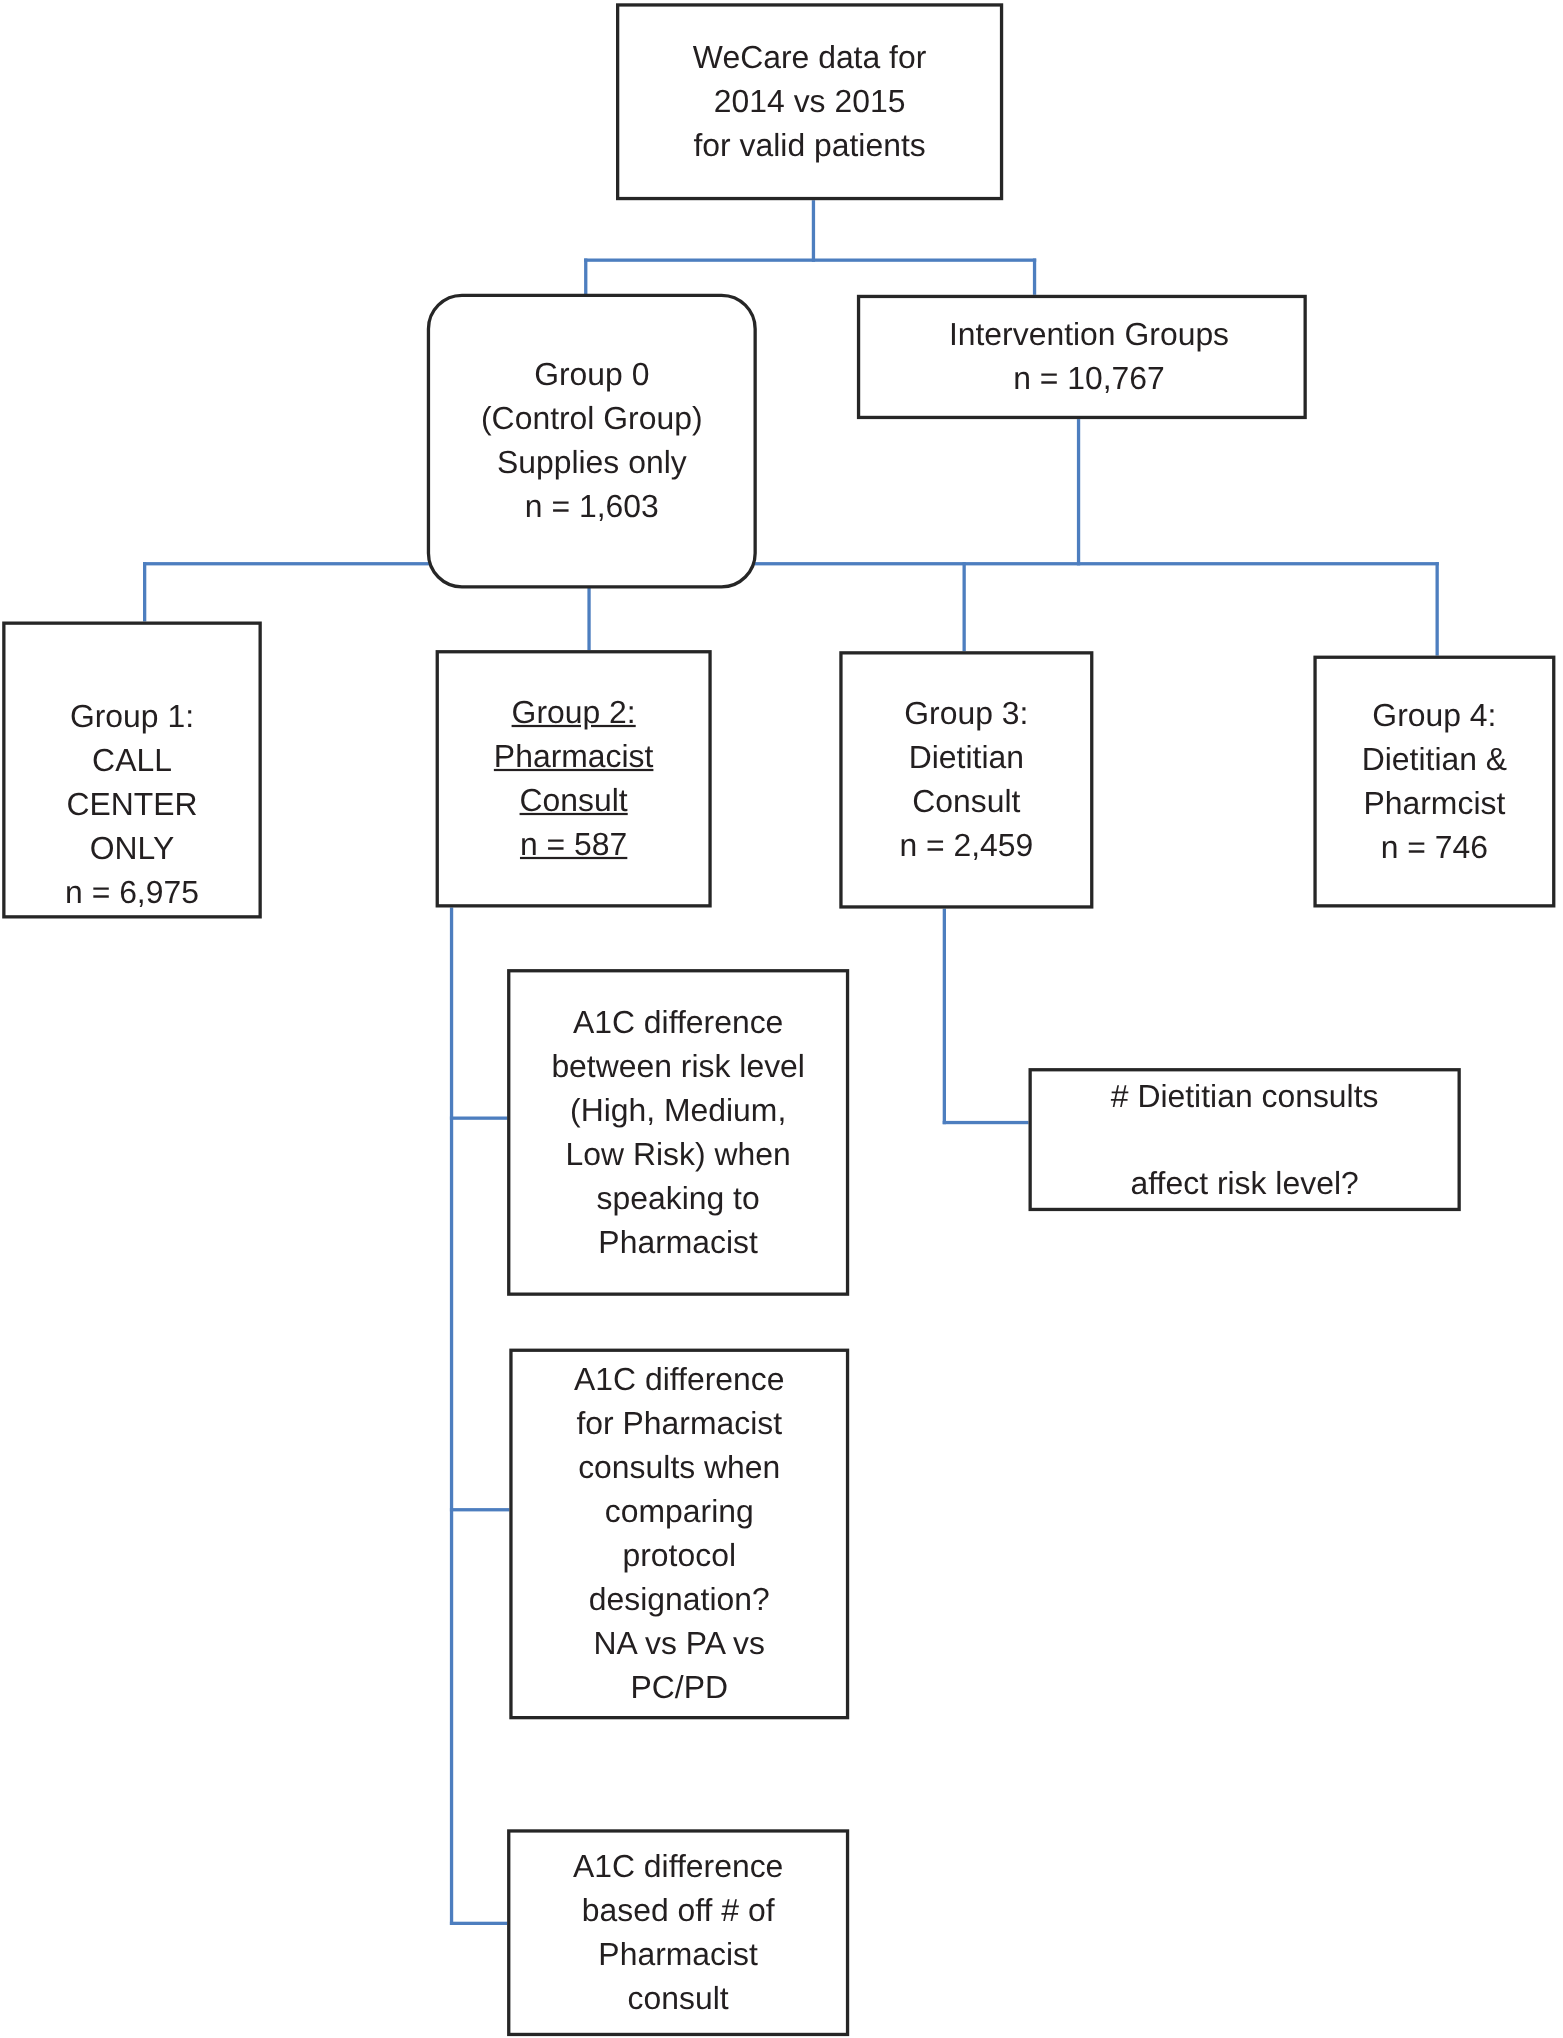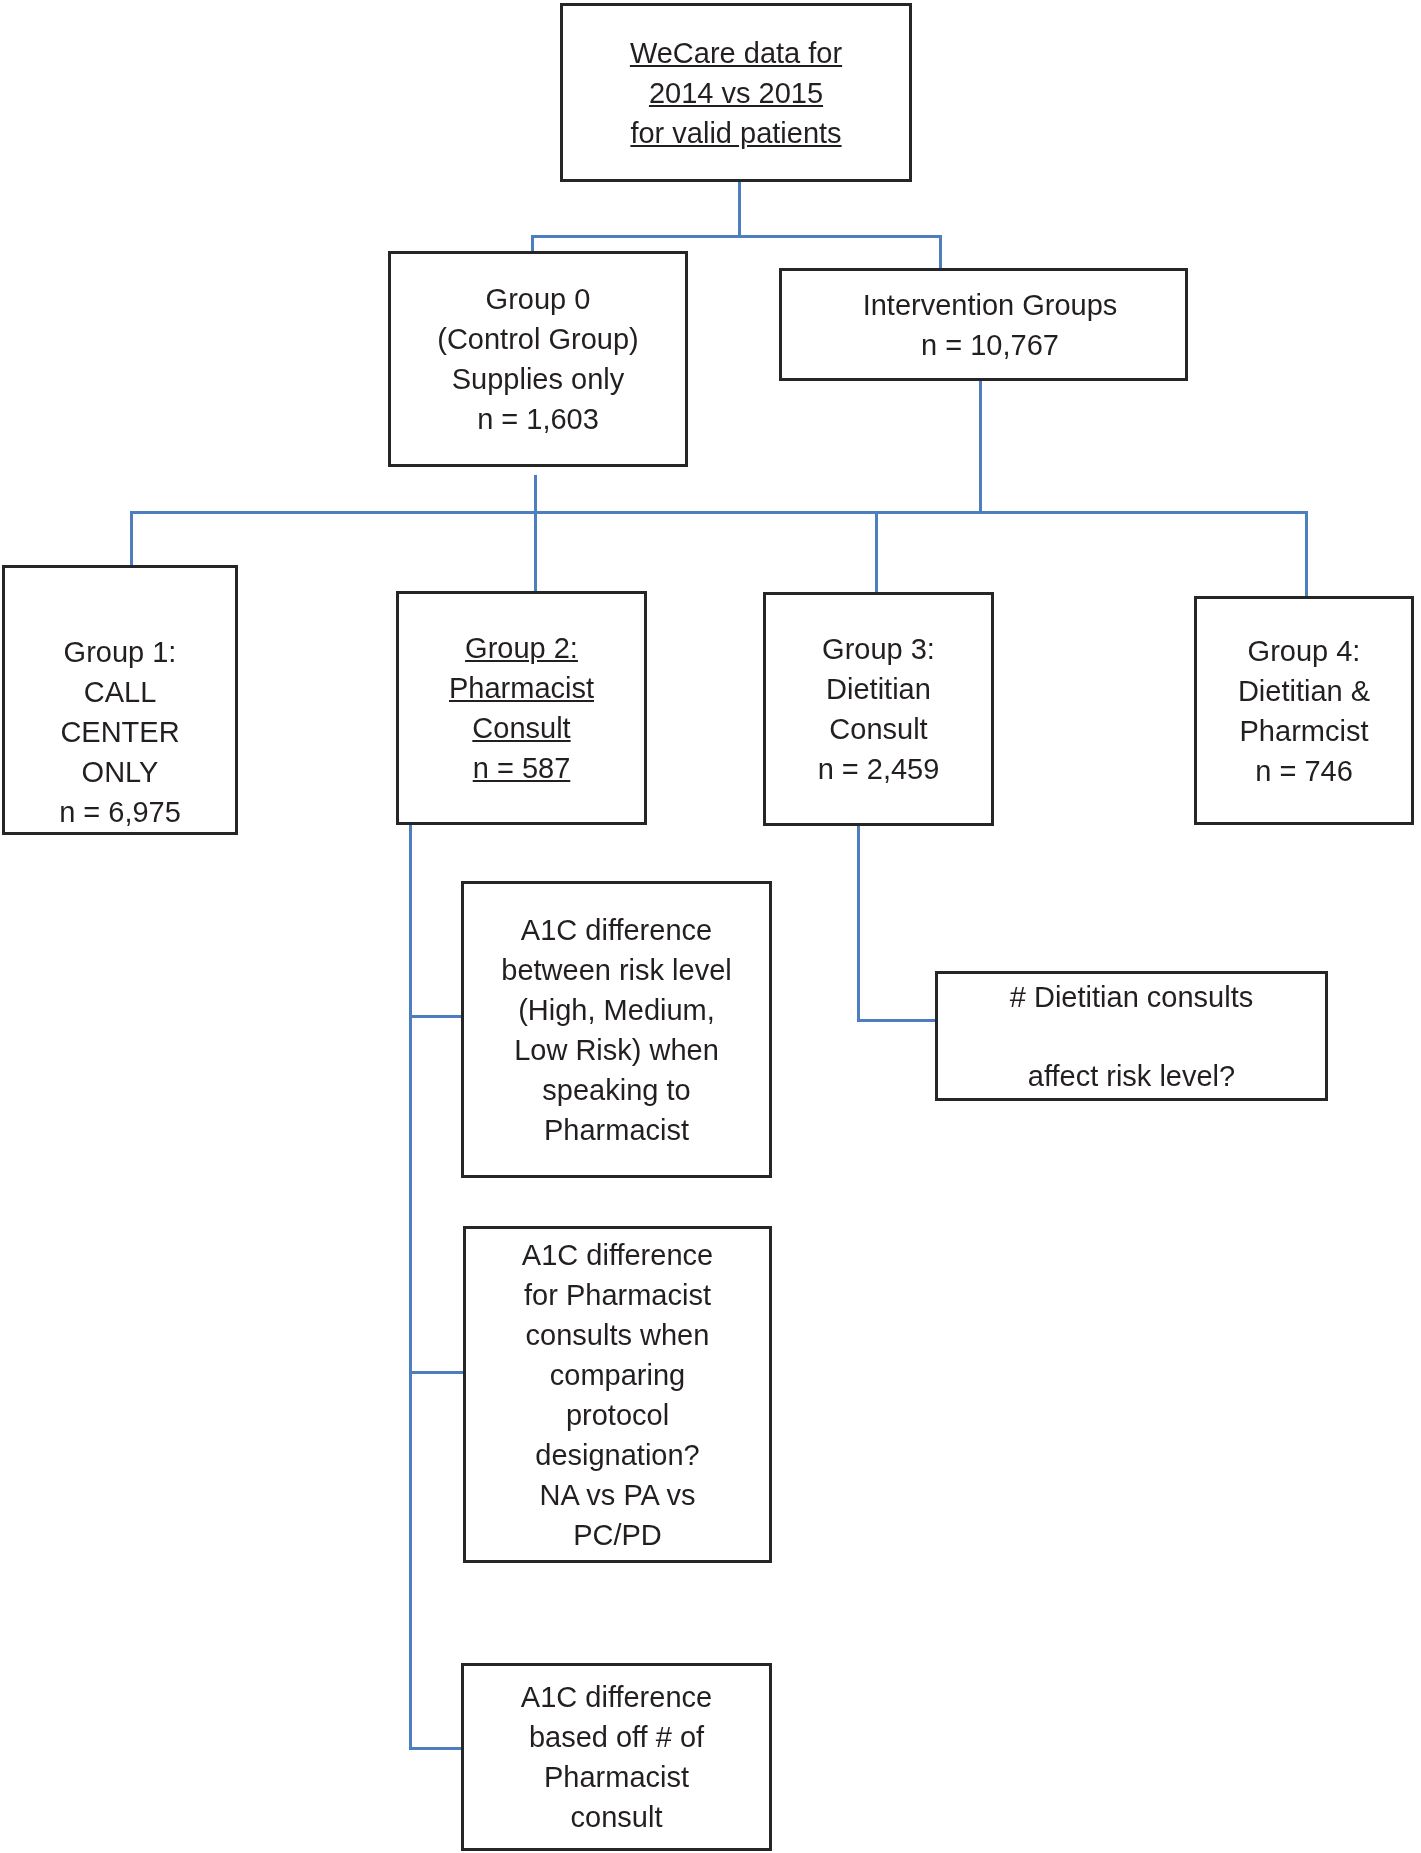--- a/index.html
+++ b/index.html
@@ -31,22 +31,22 @@
   }
   .node .line { white-space: nowrap; }
   .edge {
     position: absolute;
     background: var(--connector, #4d7ebf);
   }
   .edge.h { height: 3px; }
   .edge.v { width: 3px; }
 
   
-  #node-root         { left: 560px;  top: 3px;    width: 352px; height: 179px; text-decoration: underline; }
-  #node-group0       { left: 388px;  top: 251px;  width: 300px; height: 216px; }
+  #node-root         { left: 560px;  top: 3px;    width: 352px; height: 179px; }
+  #node-group0       { left: 388px;  top: 267px;  width: 300px; height: 268px; border-radius: 32px; }
   #node-intervention { left: 779px;  top: 268px;  width: 409px; height: 113px; padding-left: 13px; }
   #node-group1       { left: 2px;    top: 565px;  width: 236px; height: 270px; justify-content: flex-end; }
   #node-group2       { left: 396px;  top: 591px;  width: 251px; height: 234px; text-decoration: underline; }
   #node-group3       { left: 763px;  top: 592px;  width: 231px; height: 234px; }
   #node-group4       { left: 1194px; top: 596px;  width: 220px; height: 229px; }
   #node-q1           { left: 461px;  top: 881px;  width: 311px; height: 297px; }
   #node-q2           { left: 463px;  top: 1226px; width: 309px; height: 337px; }
   #node-q3           { left: 461px;  top: 1663px; width: 311px; height: 188px; }
   #node-qd           { left: 935px;  top: 971px;  width: 393px; height: 130px; gap: 39px; }
 

